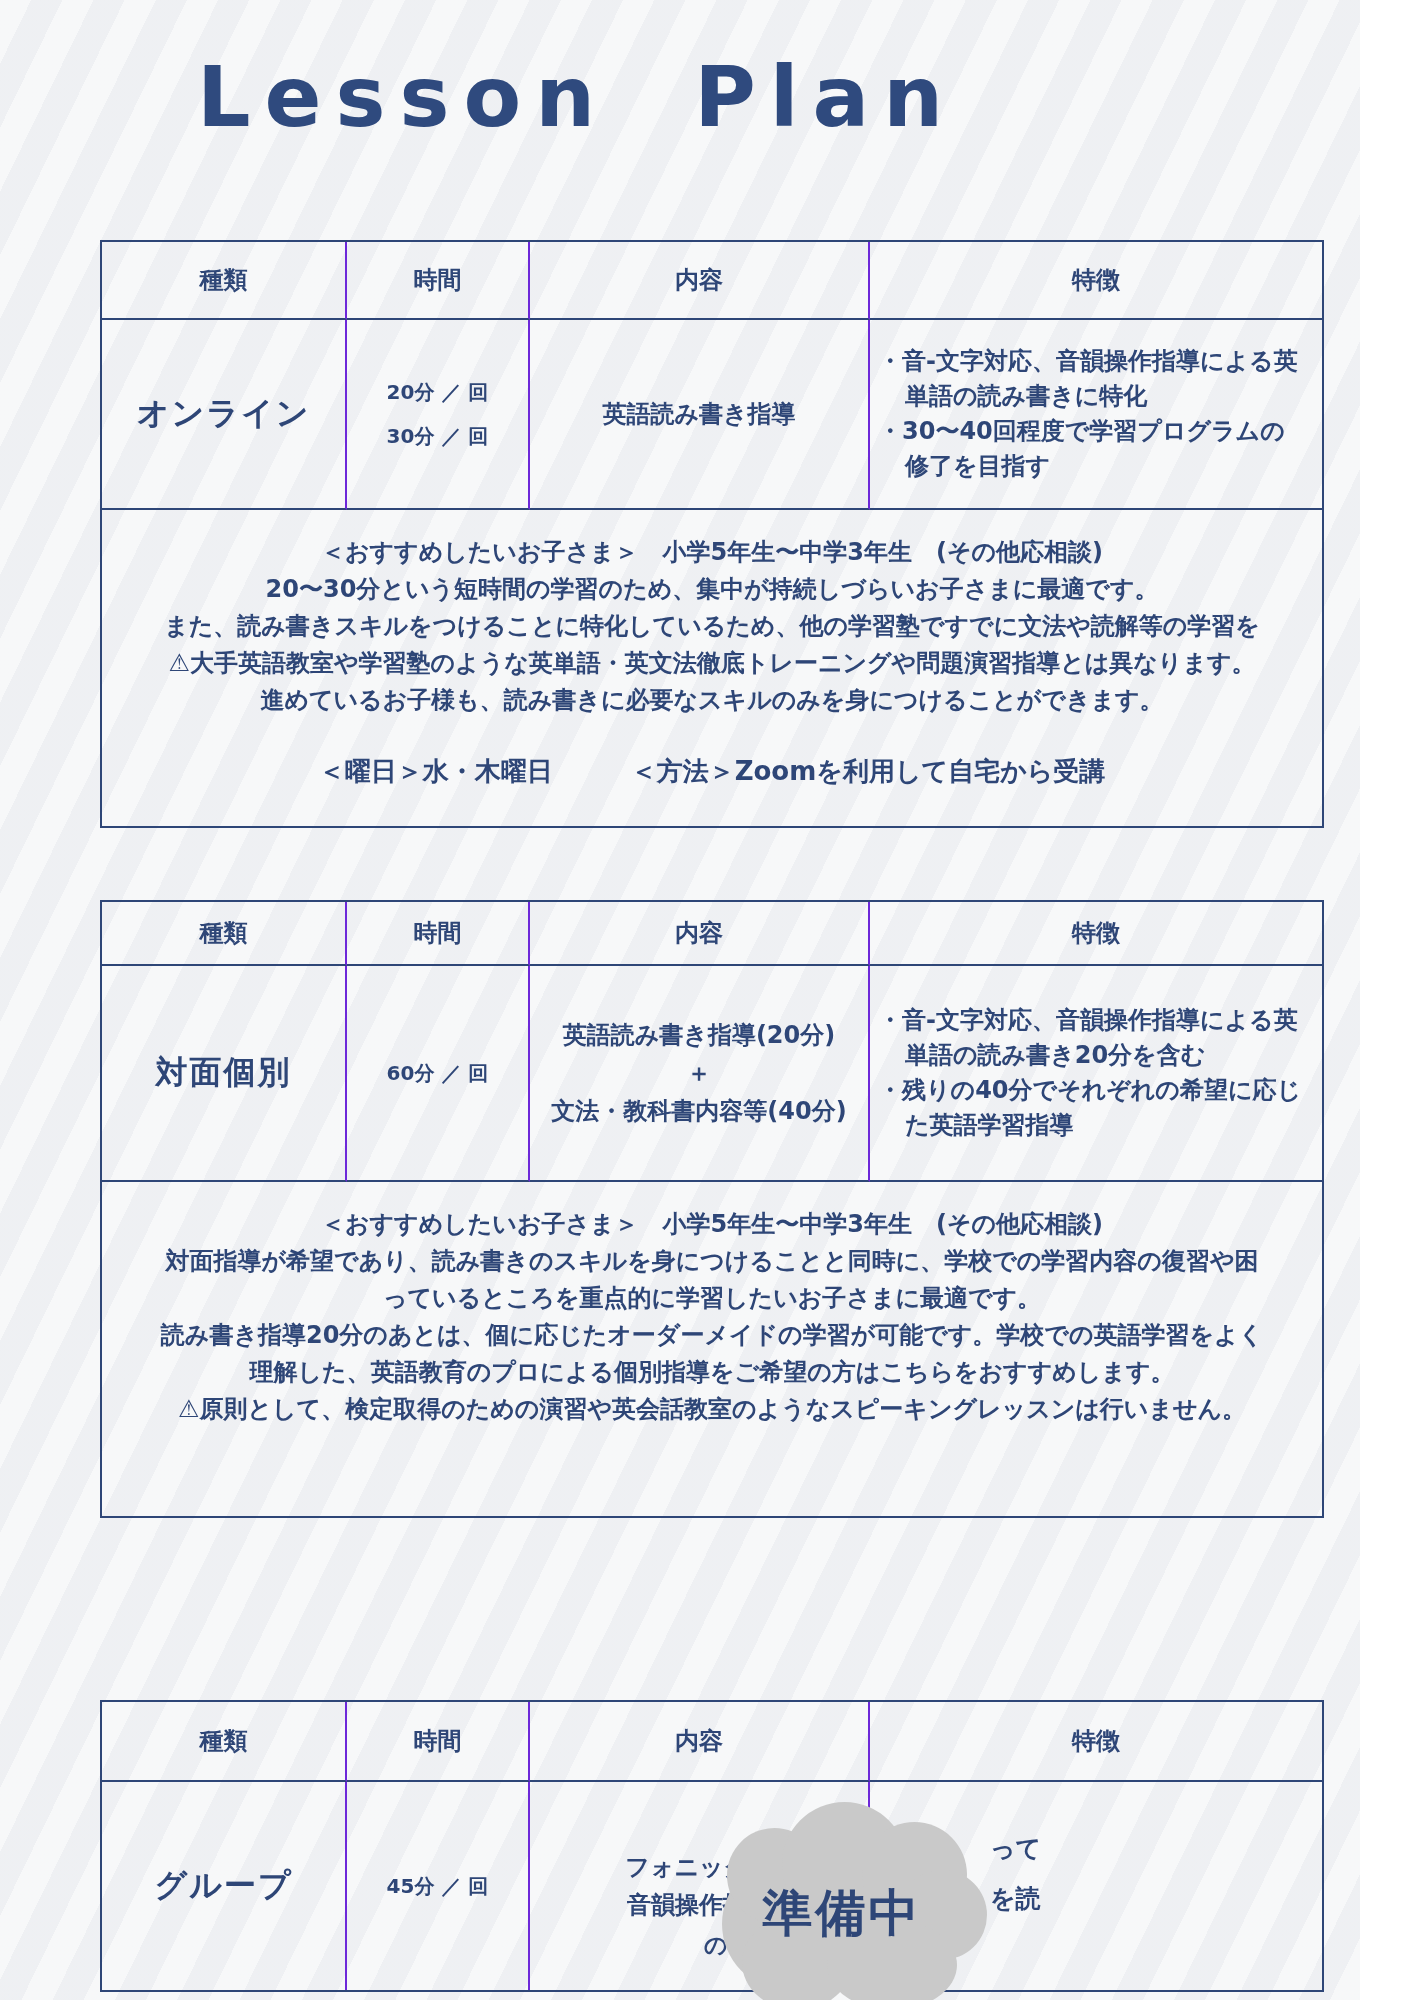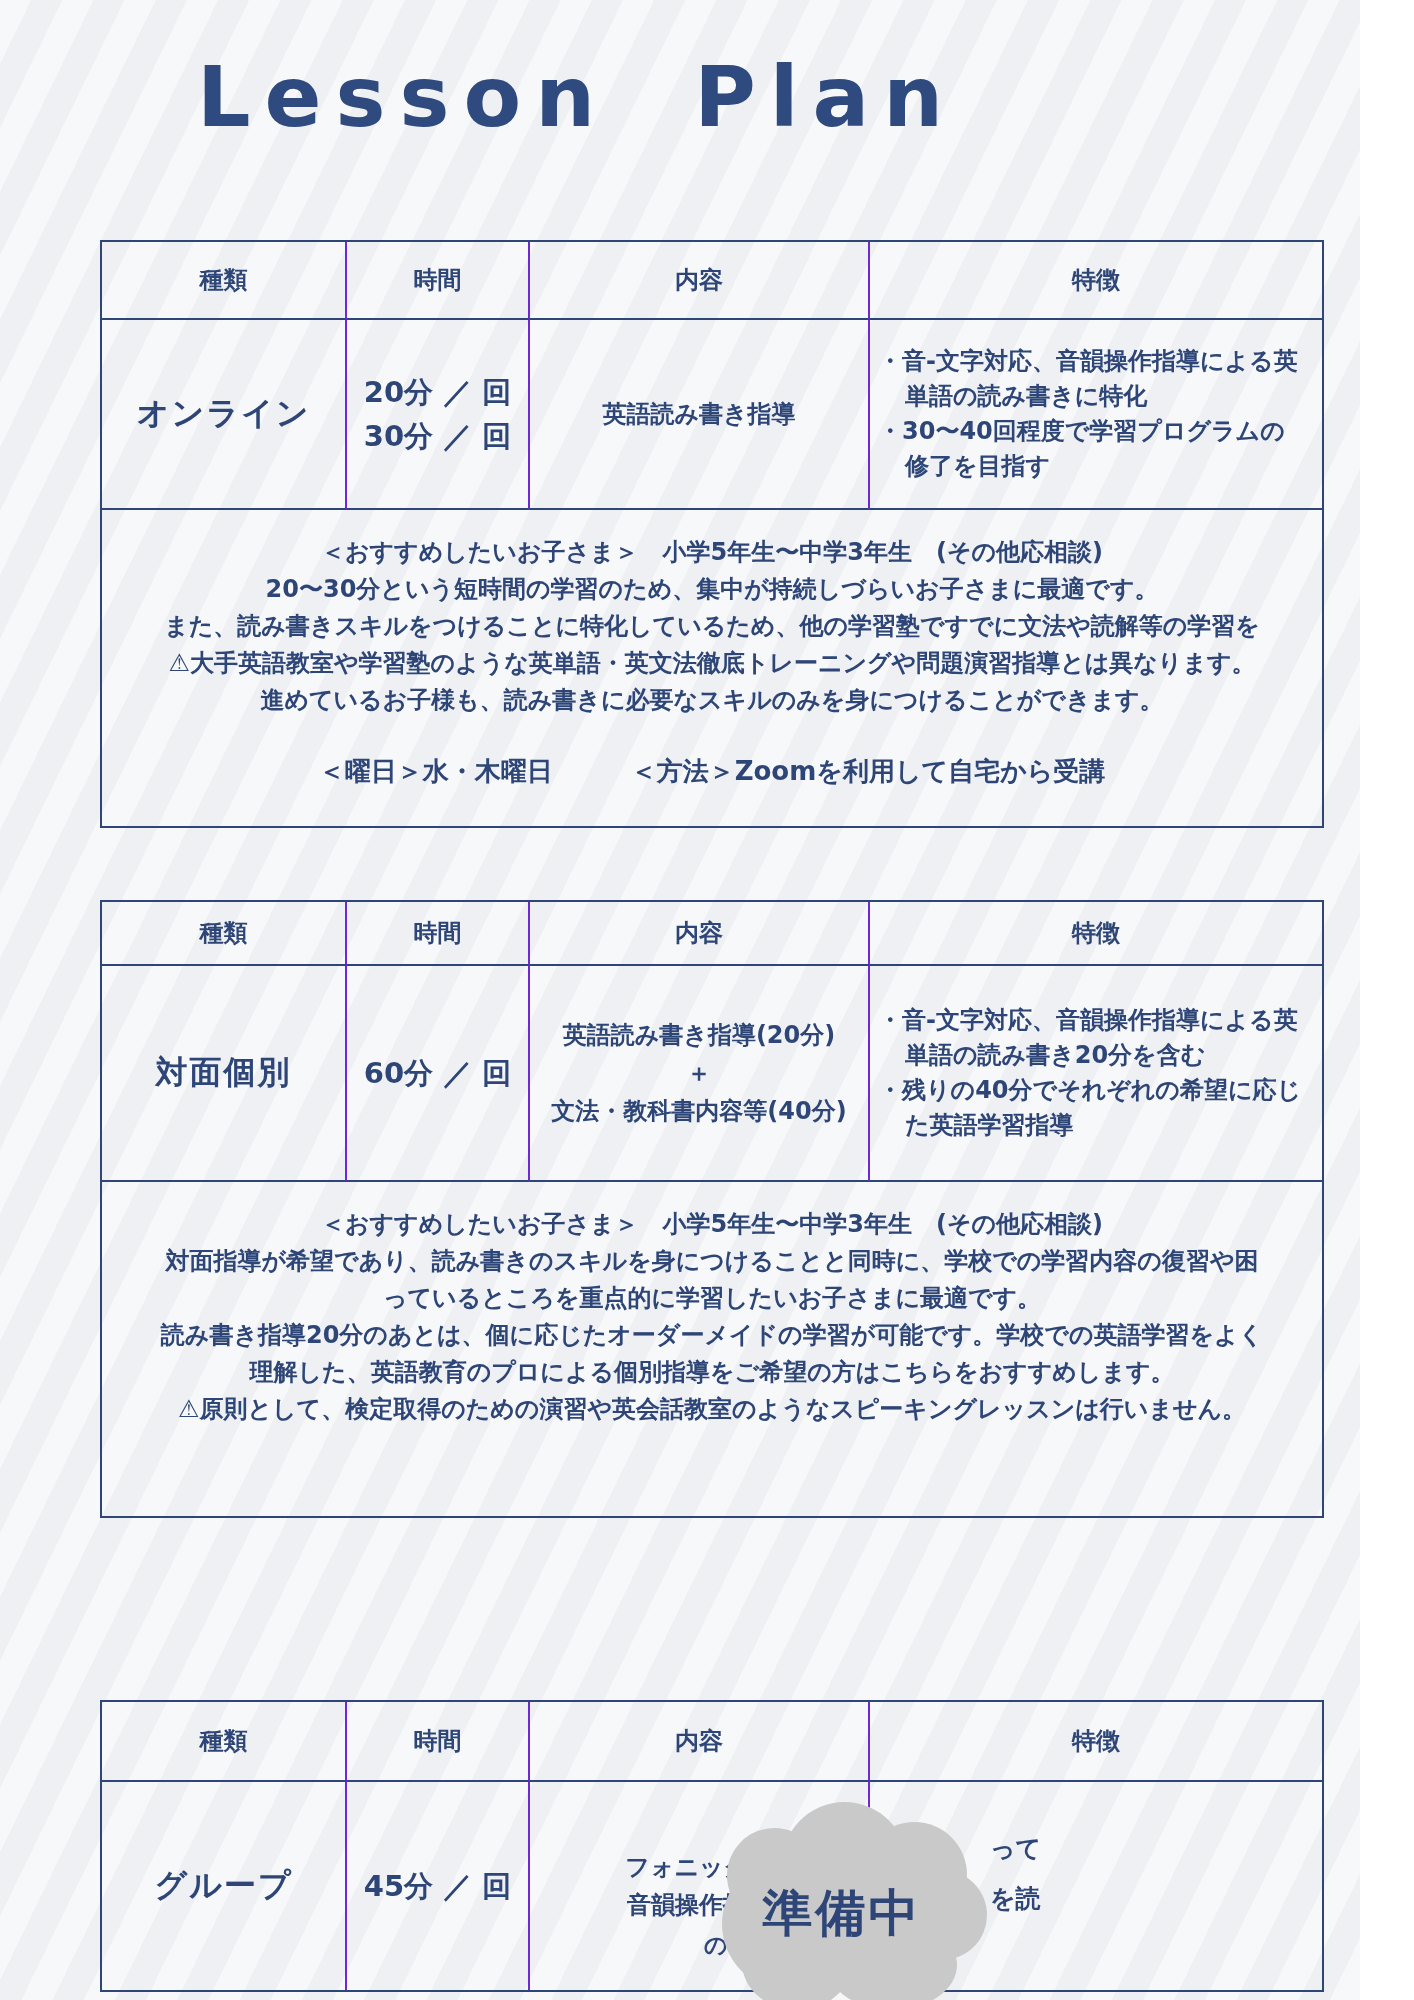--- a/index.html
+++ b/index.html
@@ -52,21 +52,21 @@
   .cell.last-col { border-right:none; }
   .cell.no-bottom { border-bottom:none; }
   .t1 .hcell { height:78px; }
   .t2 .hcell { height:64px; }
   .t3 .hcell { height:80px; }
   .t1 .bcell { height:190px; }
   .t2 .bcell { height:216px; }
   .t3 .bcell { height:208px; }
   .hcell { font-size:24px; }
   .type-text  { font-size:32px; letter-spacing:2px; }
-  .time-line  { font-size:29px; line-height:44px;text-align:right; }
+  .time-line  { font-size:20px; line-height:44px;text-align:right; }
   .content-line { font-size:24px; line-height:38px; }
   .features-cell { align-items:flex-start; justify-content:center; text-align:left; padding:0 14px 0 8px; }
   .feat {
     margin:0; font-size:24px; line-height:35px;
     padding-left:27px; text-indent:-27px;
   }
   .desc-cell {
     grid-column:1 / -1;
     box-sizing:border-box;
     display:block; text-align:center;

